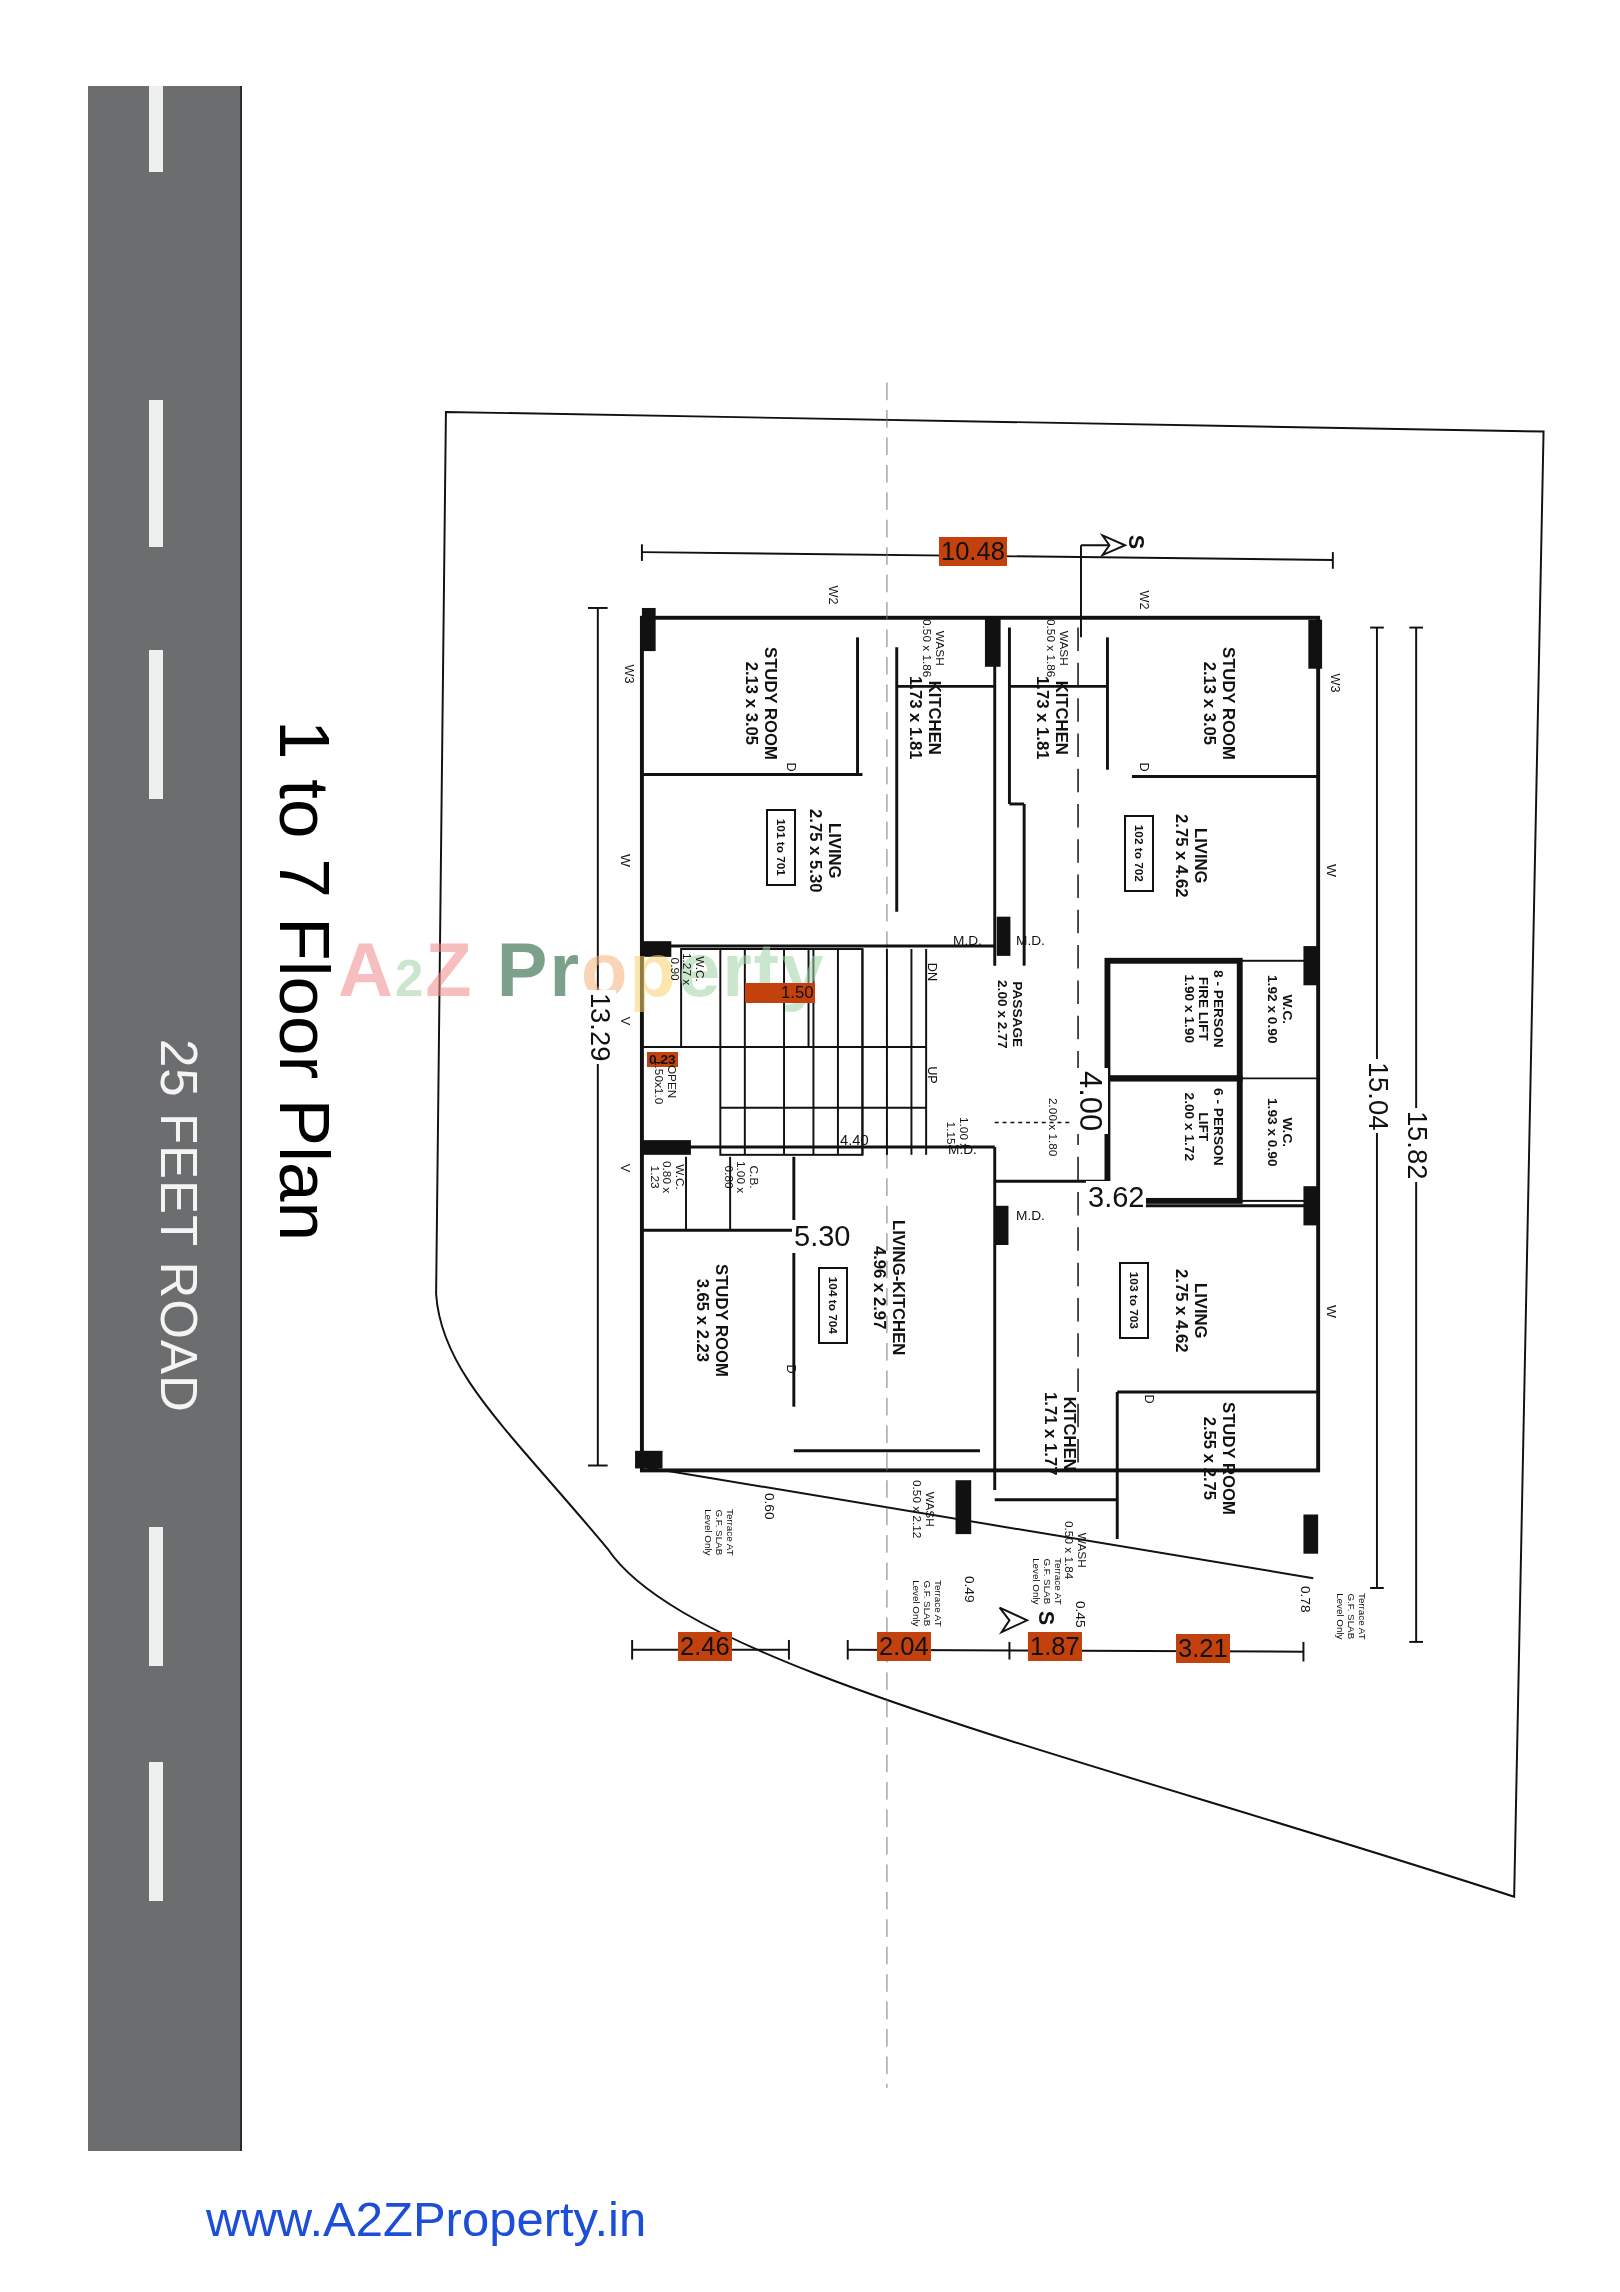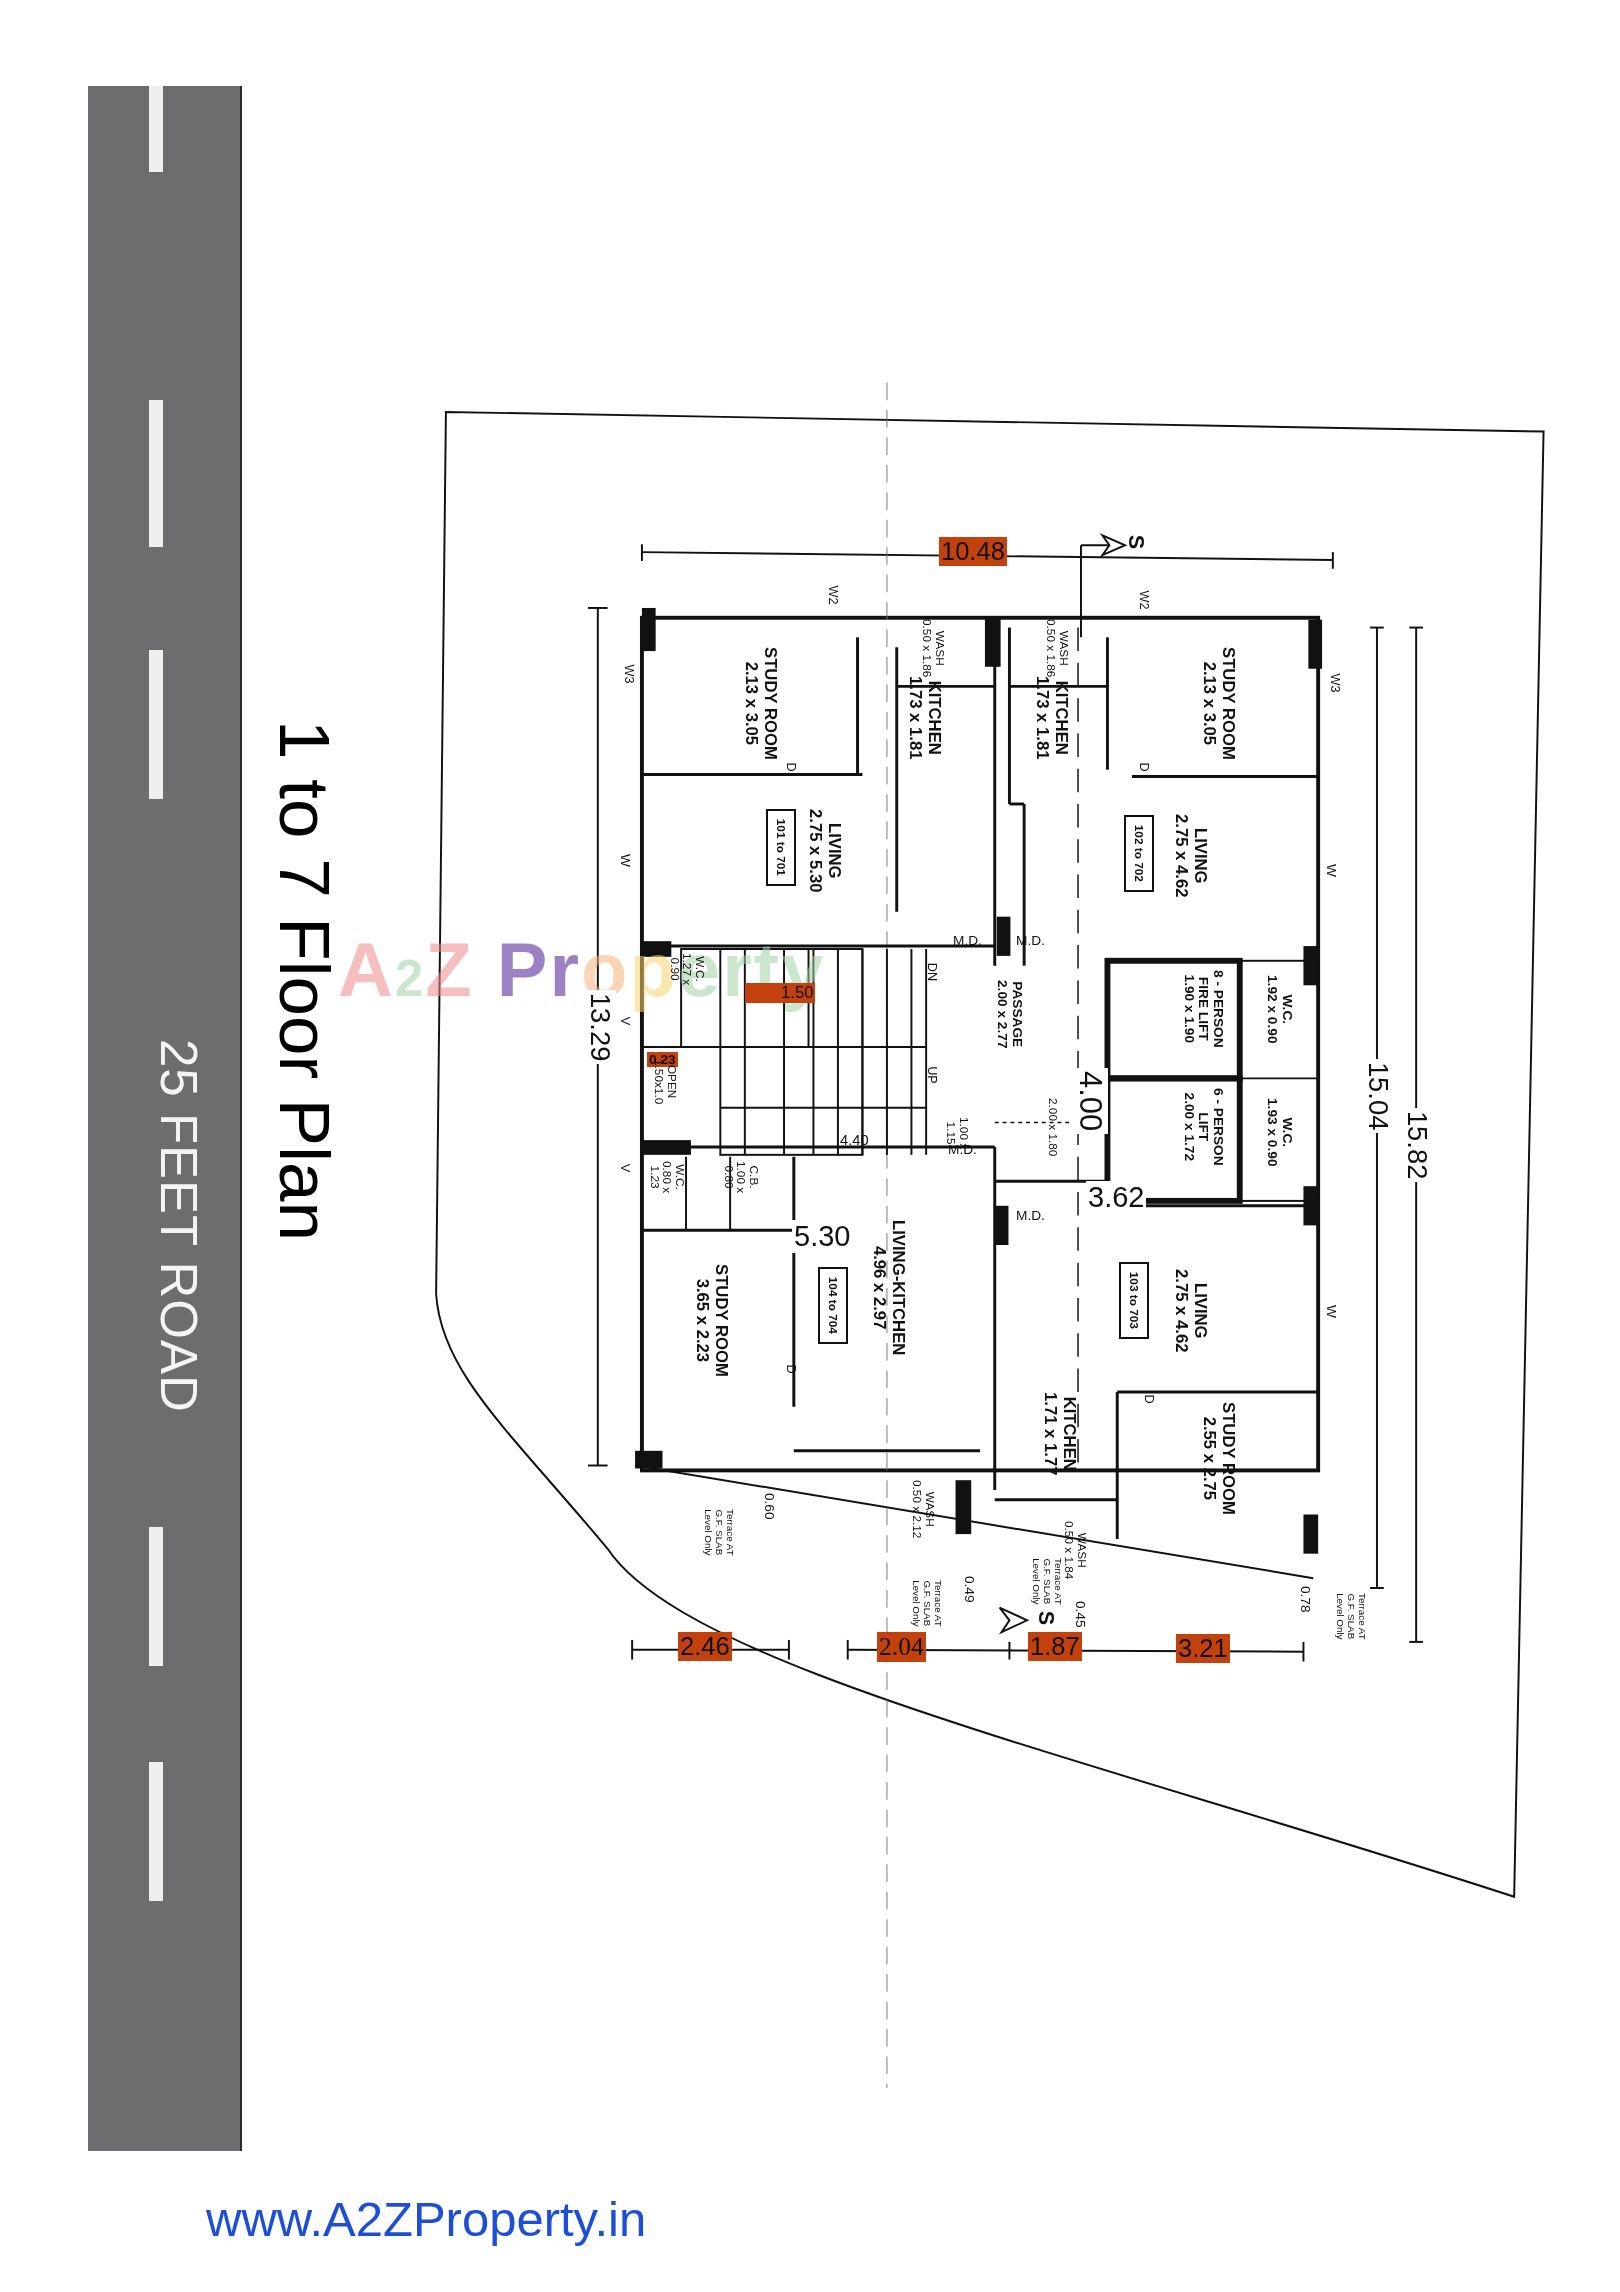--- a/index.html
+++ b/index.html
@@ -6,21 +6,21 @@
   body{width:1620px;height:2293px;position:relative;overflow:hidden;font-family:"Liberation Sans",sans-serif;color:#111;}
   .road{position:absolute;left:88px;top:86px;width:152px;height:2065px;background:#6c6d6e;border-right:2.9px solid #2a2a2a;}
   .dash{position:absolute;left:61px;width:13.7px;background:#eef0ee;}
   .road-label{position:absolute;left:75px;top:1039px;width:0;height:0;}
   .road-label span{position:absolute;left:0;top:0;transform-origin:0 0;transform:rotate(90deg);white-space:nowrap;color:#f4f4f4;font-size:51px;letter-spacing:1px;}
   .title{position:absolute;left:380px;top:720px;width:0;height:0;}
   .title span{position:absolute;left:0;top:0;transform-origin:0 0;transform:rotate(90deg);white-space:nowrap;font-size:71px;color:#000;}
   .footer-url{position:absolute;left:206px;top:2191px;font-size:49px;color:#1d4ed8;}
   .wm{position:absolute;left:338px;top:926px;font-size:76px;font-weight:bold;letter-spacing:2px;white-space:nowrap;opacity:.55;}
   .wm .a{color:#f08a8a}.wm .two{color:#9fd3a6;font-size:51px}.wm .z{color:#f08a8a}
-  .wm .p1{color:#4c1d95}.wm .p2{color:#f5b47a}.wm .p3{color:#f7d36c}.wm .p4{color:#9fd3a6}
+  .wm .p1{color:#14532d}.wm .p2{color:#f5b47a}.wm .p3{color:#f7d36c}.wm .p4{color:#9fd3a6}
   svg.plan{position:absolute;left:0;top:0;}
   .lbl{position:absolute;width:0;height:0;}
   .lbl span{position:absolute;left:0;top:0;transform-origin:0 0;transform:rotate(90deg);white-space:nowrap;font-weight:bold;font-size:16.7px;line-height:18.6px;text-align:center;color:#111;}
   .lbl.sm span{font-size:11.8px;line-height:12.7px;font-weight:normal;}
   .lbl.md span{font-size:13.7px;line-height:14.7px;}
   .dim{position:absolute;font-size:25.5px;color:#111;white-space:nowrap;background:#c2410c;padding:0 2px;}
   .dimv{position:absolute;width:0;height:0;}
   .dimv span{position:absolute;left:0;top:0;transform-origin:0 0;transform:rotate(90deg);font-size:27.4px;white-space:nowrap;background:#fff;padding:0 2.9px;}
   .flat{position:absolute;width:0;height:0;}
   .flat span{position:absolute;left:0;top:0;transform-origin:0 0;transform:rotate(90deg);white-space:nowrap;font-size:11.8px;font-weight:bold;border:2px solid #111;padding:5.9px 7.8px;background:#fff;}
@@ -152,21 +152,21 @@
 <div class="dimv" style="left:616px;top:990px;">
     <span>13.29</span>
   </div>
 <div class="dimv" style="left:1394px;top:1059px;">
     <span>15.04</span>
   </div>
 <div class="dimv" style="left:1433px;top:1108px;">
     <span>15.82</span>
   </div>
 <div class="dim" style="left:678px;top:1632px;">2.46</div>
-<div class="dim" style="left:877px;top:1632px;font-family:Liberation Serif, serif;">2.04</div>
+<div class="dim" style="left:877px;top:1632px;">2.04</div>
 <div class="dim" style="left:1014px;top:1632px;margin-left:14px;">1.87</div>
 <div class="dim" style="left:1176px;top:1634px;">3.21</div>
 <div class="dimv" style="left:1108px;top:1068px;">
     <span style="font-size:31px;">4.00</span>
   </div>
 <div class="big" style="left:792px;top:1220px;">5.30</div>
 <div class="big" style="left:1086px;top:1181px;">3.62</div>
 <div class="dim" style="left:745px;top:983px;font-size:16.7px;padding-left:36px;">1.50</div>
 <div class="dim" style="left:838px;top:1132px;font-size:14.7px;background:transparent;">4.40</div>
 <div class="dim" style="left:647px;top:1052px;font-size:13.7px;font-weight:bold;">0.23</div>

